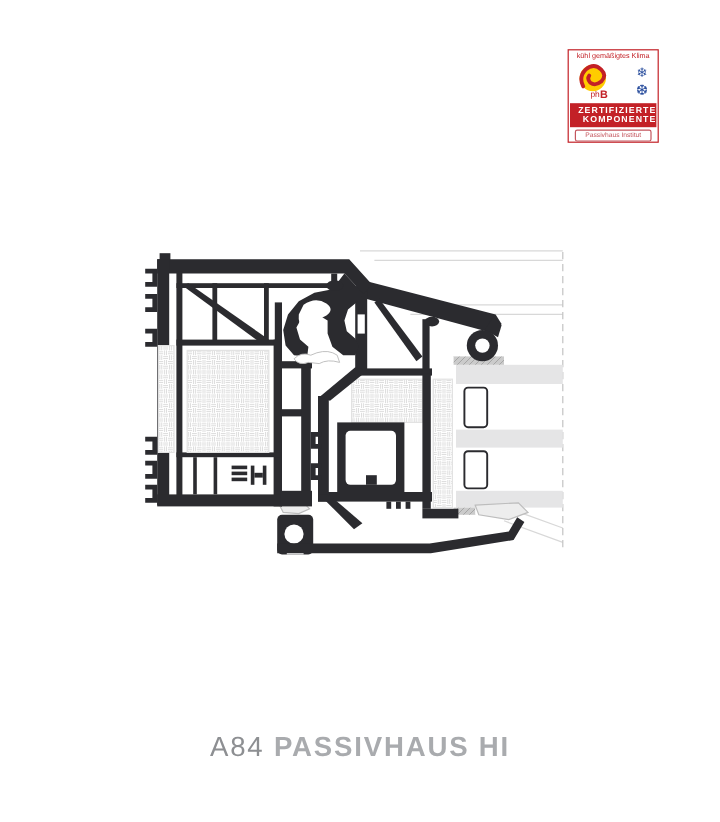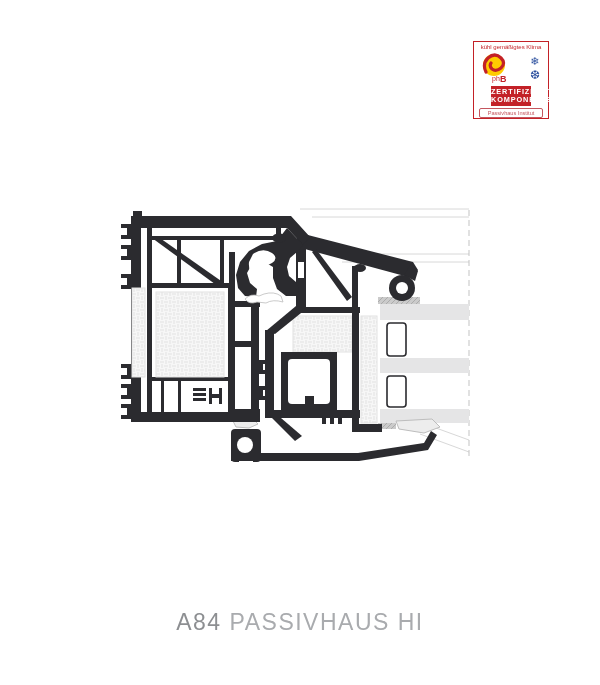--- a/index.html
+++ b/index.html
@@ -29,31 +29,31 @@
   
   .badge{position:absolute;left:473px;top:41px;width:76px;height:78px;
          border:1.5px solid var(--badge_red);background:#fff;box-sizing:border-box;
          display:flex;flex-direction:column;align-items:stretch;}
   .badge-climate{color:var(--badge_red);font-size:6px;text-align:center;margin-top:2px;line-height:7px;white-space:nowrap}
   .badge-logo-row{display:flex;justify-content:space-between;align-items:center;height:34px;padding:0 8px 0 6px}
   .badge-flakes{display:flex;flex-direction:column;align-items:center;line-height:1;color:var(--badge_blue)}
   .flake1{font-size:11px}
   .flake2{font-size:12px;margin-top:2px}
   .badge-certband{background:var(--badge_red);color:#fff;font-weight:bold;
-                  font-size:7.3px;letter-spacing:.9px;text-align:left;
-                  padding:2px 0 2px;line-height:8px;margin:1px 17px 0;white-space:nowrap}
+                  font-size:7.3px;letter-spacing:.9px;text-align:right;
+                  padding:2px 0 2px;line-height:8px;margin:1px 1px 0;white-space:nowrap}
   .badge-institute{color:var(--institute_red);font-size:5.6px;text-align:center;
                    border:1px solid var(--institute_red);border-radius:2px;
                    margin:2px 5px 0;padding:1px 0;line-height:6px;white-space:nowrap}
 
   
   .caption{position:absolute;left:0;right:0;top:609px;text-align:center;
            font-size:23px;letter-spacing:1.5px;white-space:nowrap}
   .caption .code{color:var(--caption_code_gray);font-weight:normal}
-  .caption .name{color:var(--caption_name_gray);font-weight:normal}
+  .caption .name{color:var(--caption_name_gray);font-weight:bold}
 </style>
 </head>
 <body>
 
 <div class="page">
 
   <svg class="drawing" width="600" height="685" viewBox="0 0 600 685">
     <defs>
       <pattern id="weave" width="8" height="8" patternUnits="userSpaceOnUse">
         <rect width="8" height="8" fill="#ffffff"></rect>

